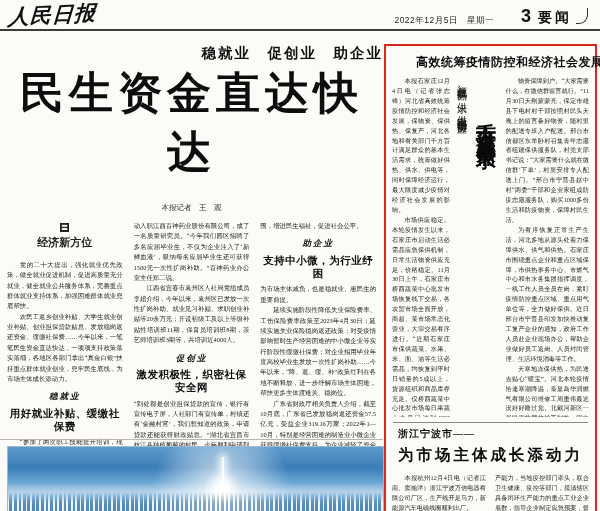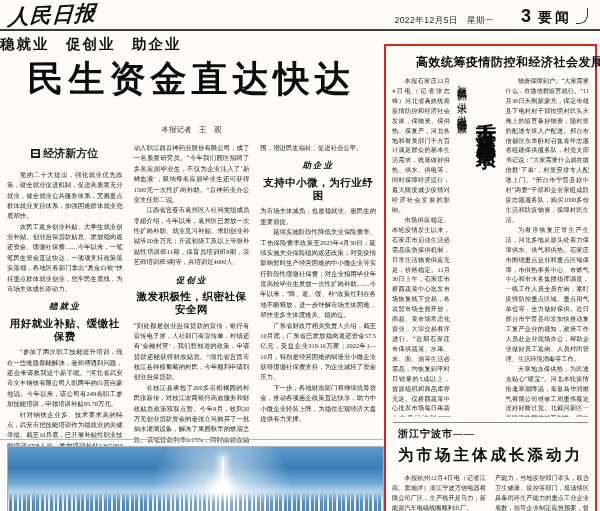--- a/index.html
+++ b/index.html
@@ -28,36 +28,36 @@
   .corner-mark{
     position:absolute; right:12px; top:8px; width:12px; height:16px;
     border-right:1.5px solid #333; border-bottom:1.5px solid #333;
     border-bottom-right-radius:9px;
   }
   .masthead-rule{ position:absolute; left:0; top:29px; width:600px; height:2px; background:#3c3c3c; }
 
   
   .main-art{ position:absolute; left:0; top:32px; width:383px; }
   .main-kicker{
-    text-align:left; margin-top:3px; font-size:14.5px; font-weight:bold;
+    text-align:right; margin-top:12px; font-size:14.5px; font-weight:bold;
     font-family:"Liberation Sans","DejaVu Sans",sans-serif; letter-spacing:2px; color:#111;
   }
   .main-headline{
-    text-align:center; margin-top:1px; font-size:36px; font-weight:bold;
+    text-align:center; margin-top:1px; font-size:44px; font-weight:bold;
     font-family:"Liberation Sans","DejaVu Sans",sans-serif; letter-spacing:5px; color:#0d0d0d;
   }
   .main-byline{ text-align:center; font-size:7.5px; color:#333; margin:21px 0 8px; }
   .cols{ display:flex; gap:11px; padding:0 7px; height:320px; overflow:hidden; }
   .col{ flex:1; overflow:hidden; font-size:6.4px; line-height:1.62; text-align:justify; color:#222; }
   .col p{ text-indent:2em; }
   .cont p:first-child{ text-indent:0; }
   .badge{
     display:flex; justify-content:center; align-items:center; gap:3px;
-    font-family:Liberation Sans, sans-serif; font-weight:bold;
-    font-size:11px; color:#222; margin:2px 0 7px;
+    font-family:Liberation Mono, monospace; font-weight:bold;
+    font-size:11px; color:#222; margin:2px 0 7px;flex-direction:column;
   }
   .logo-ic{ width:9px; height:9px; display:inline-block; }
   .subsec{
     text-align:center; font-size:8.5px; font-weight:bold; font-style:italic;
     margin:6px 0 3px; color:#111; letter-spacing:2px;
   }
   .subhead{
     text-align:center; font-size:10.5px; font-weight:bold; font-style:normal;
     font-family:Liberation Serif, serif; line-height:1.25;
     margin-bottom:4px; color:#0d0d0d; text-indent:0 !important; letter-spacing:.5px;

